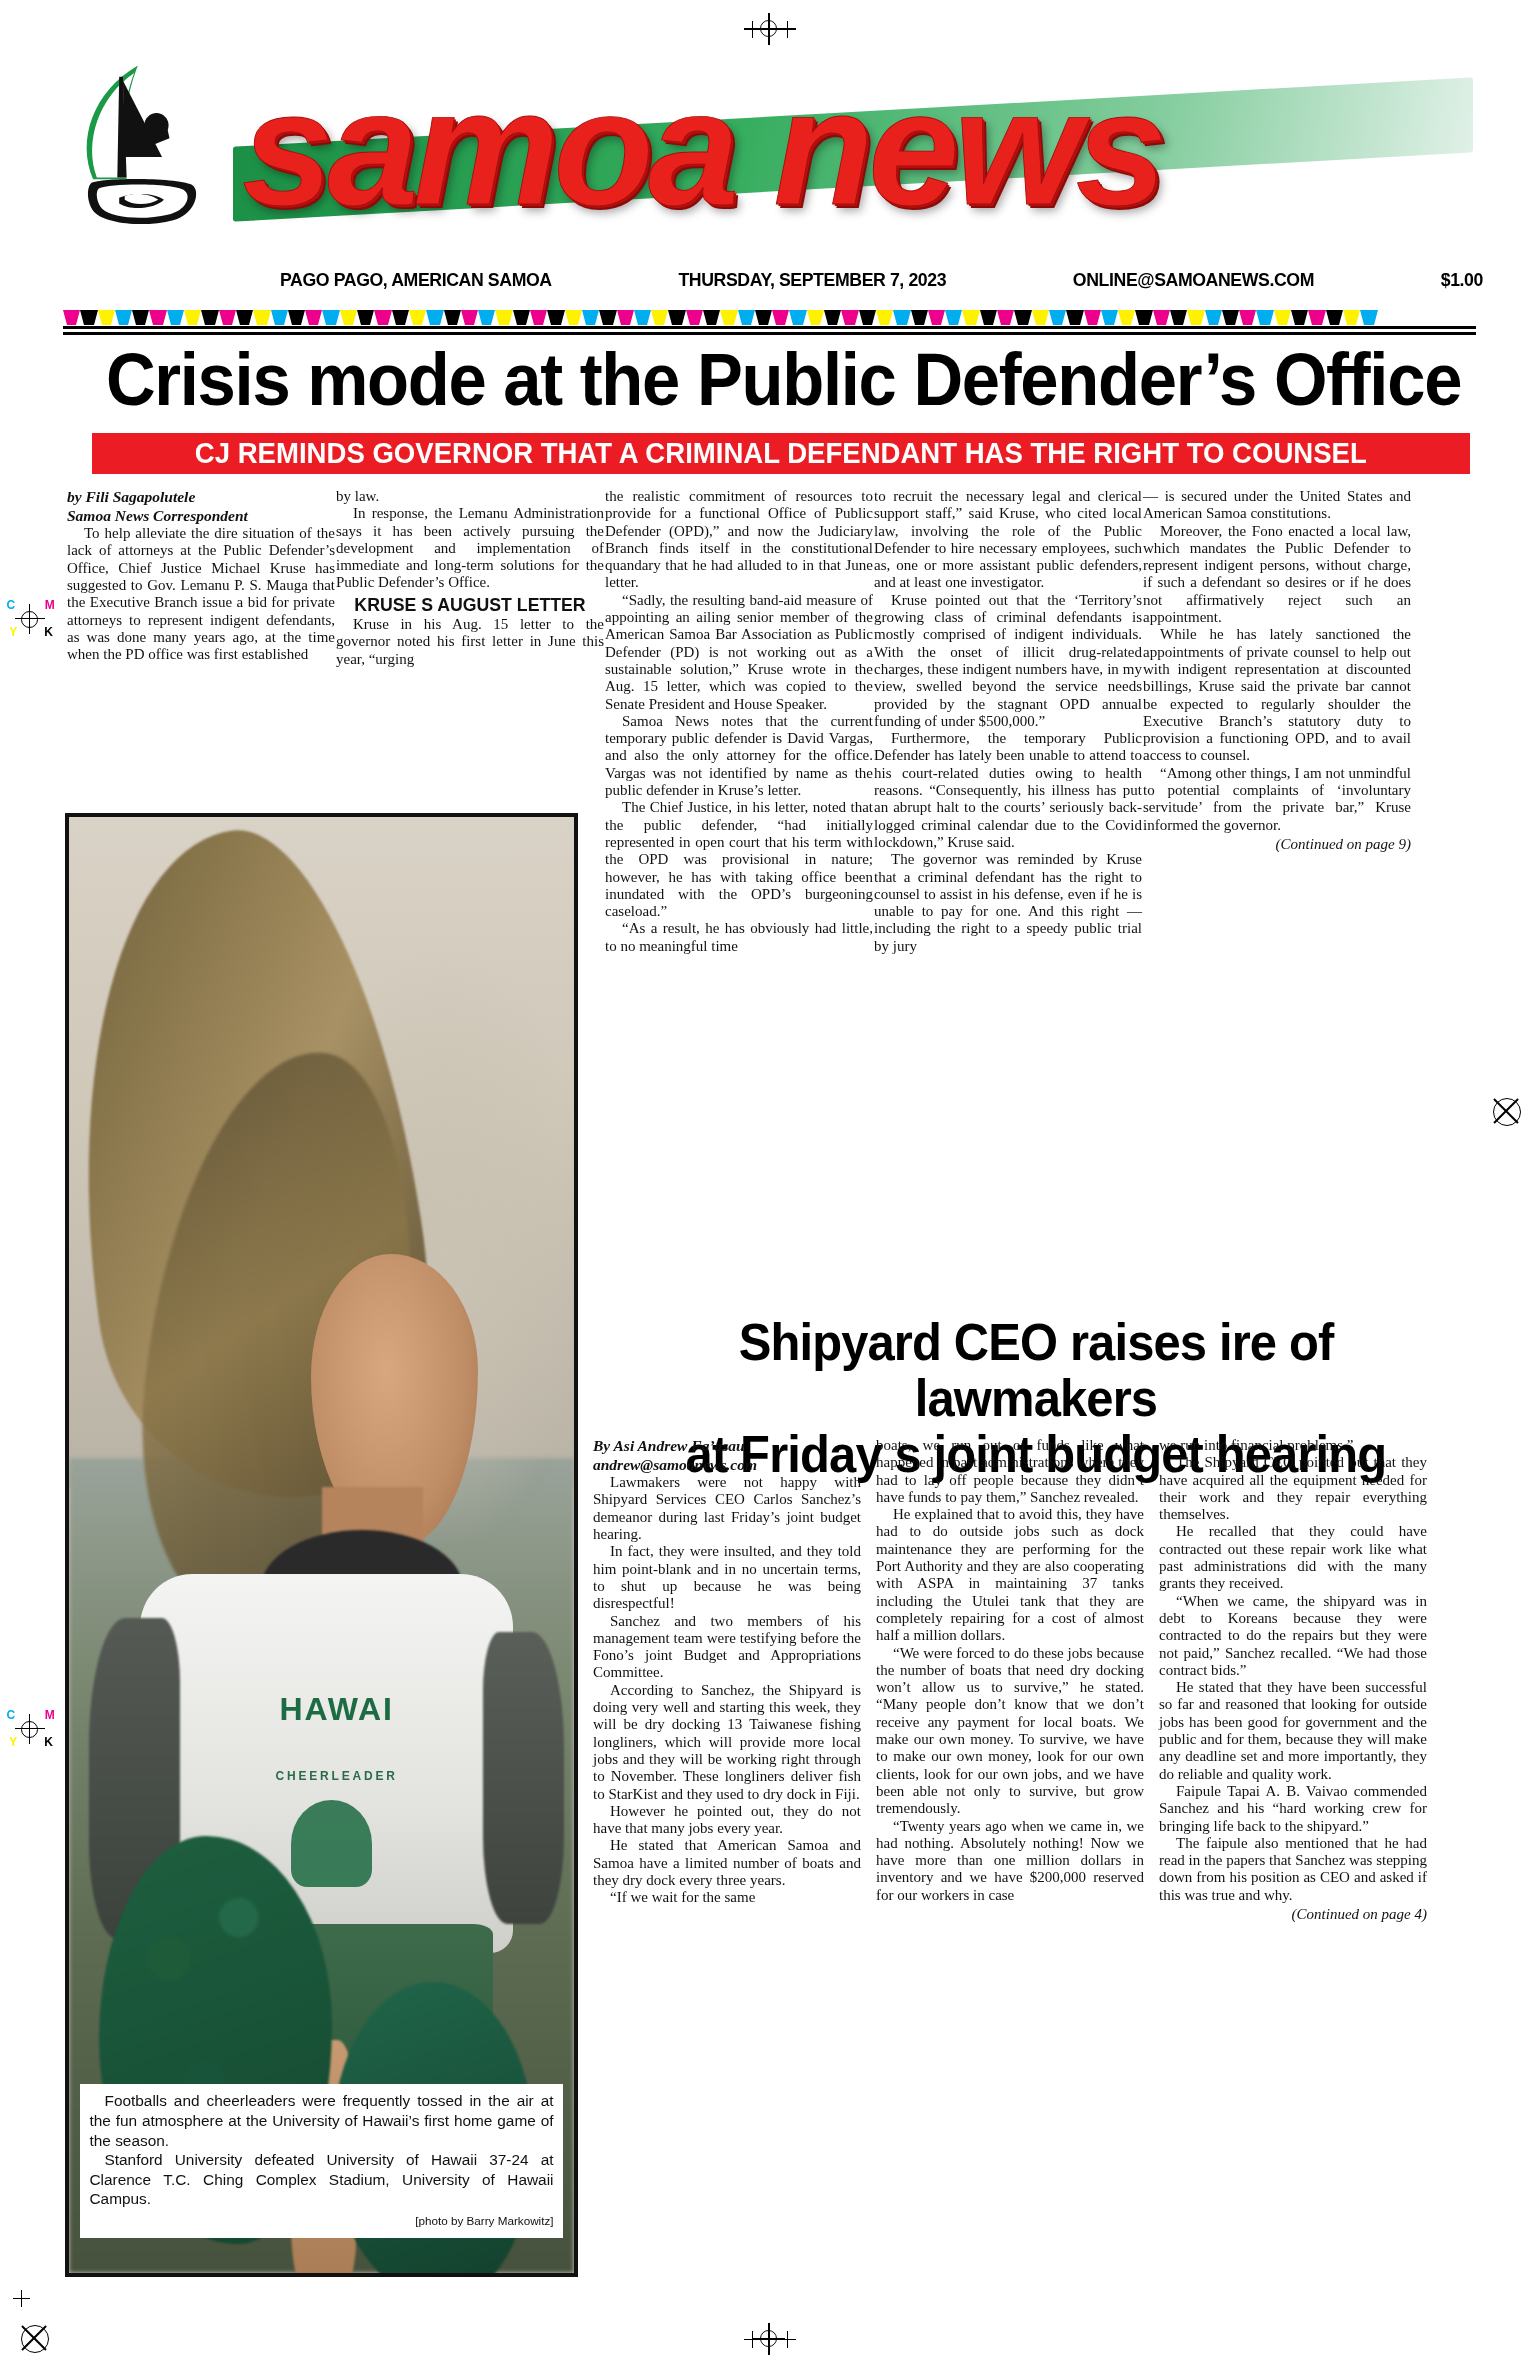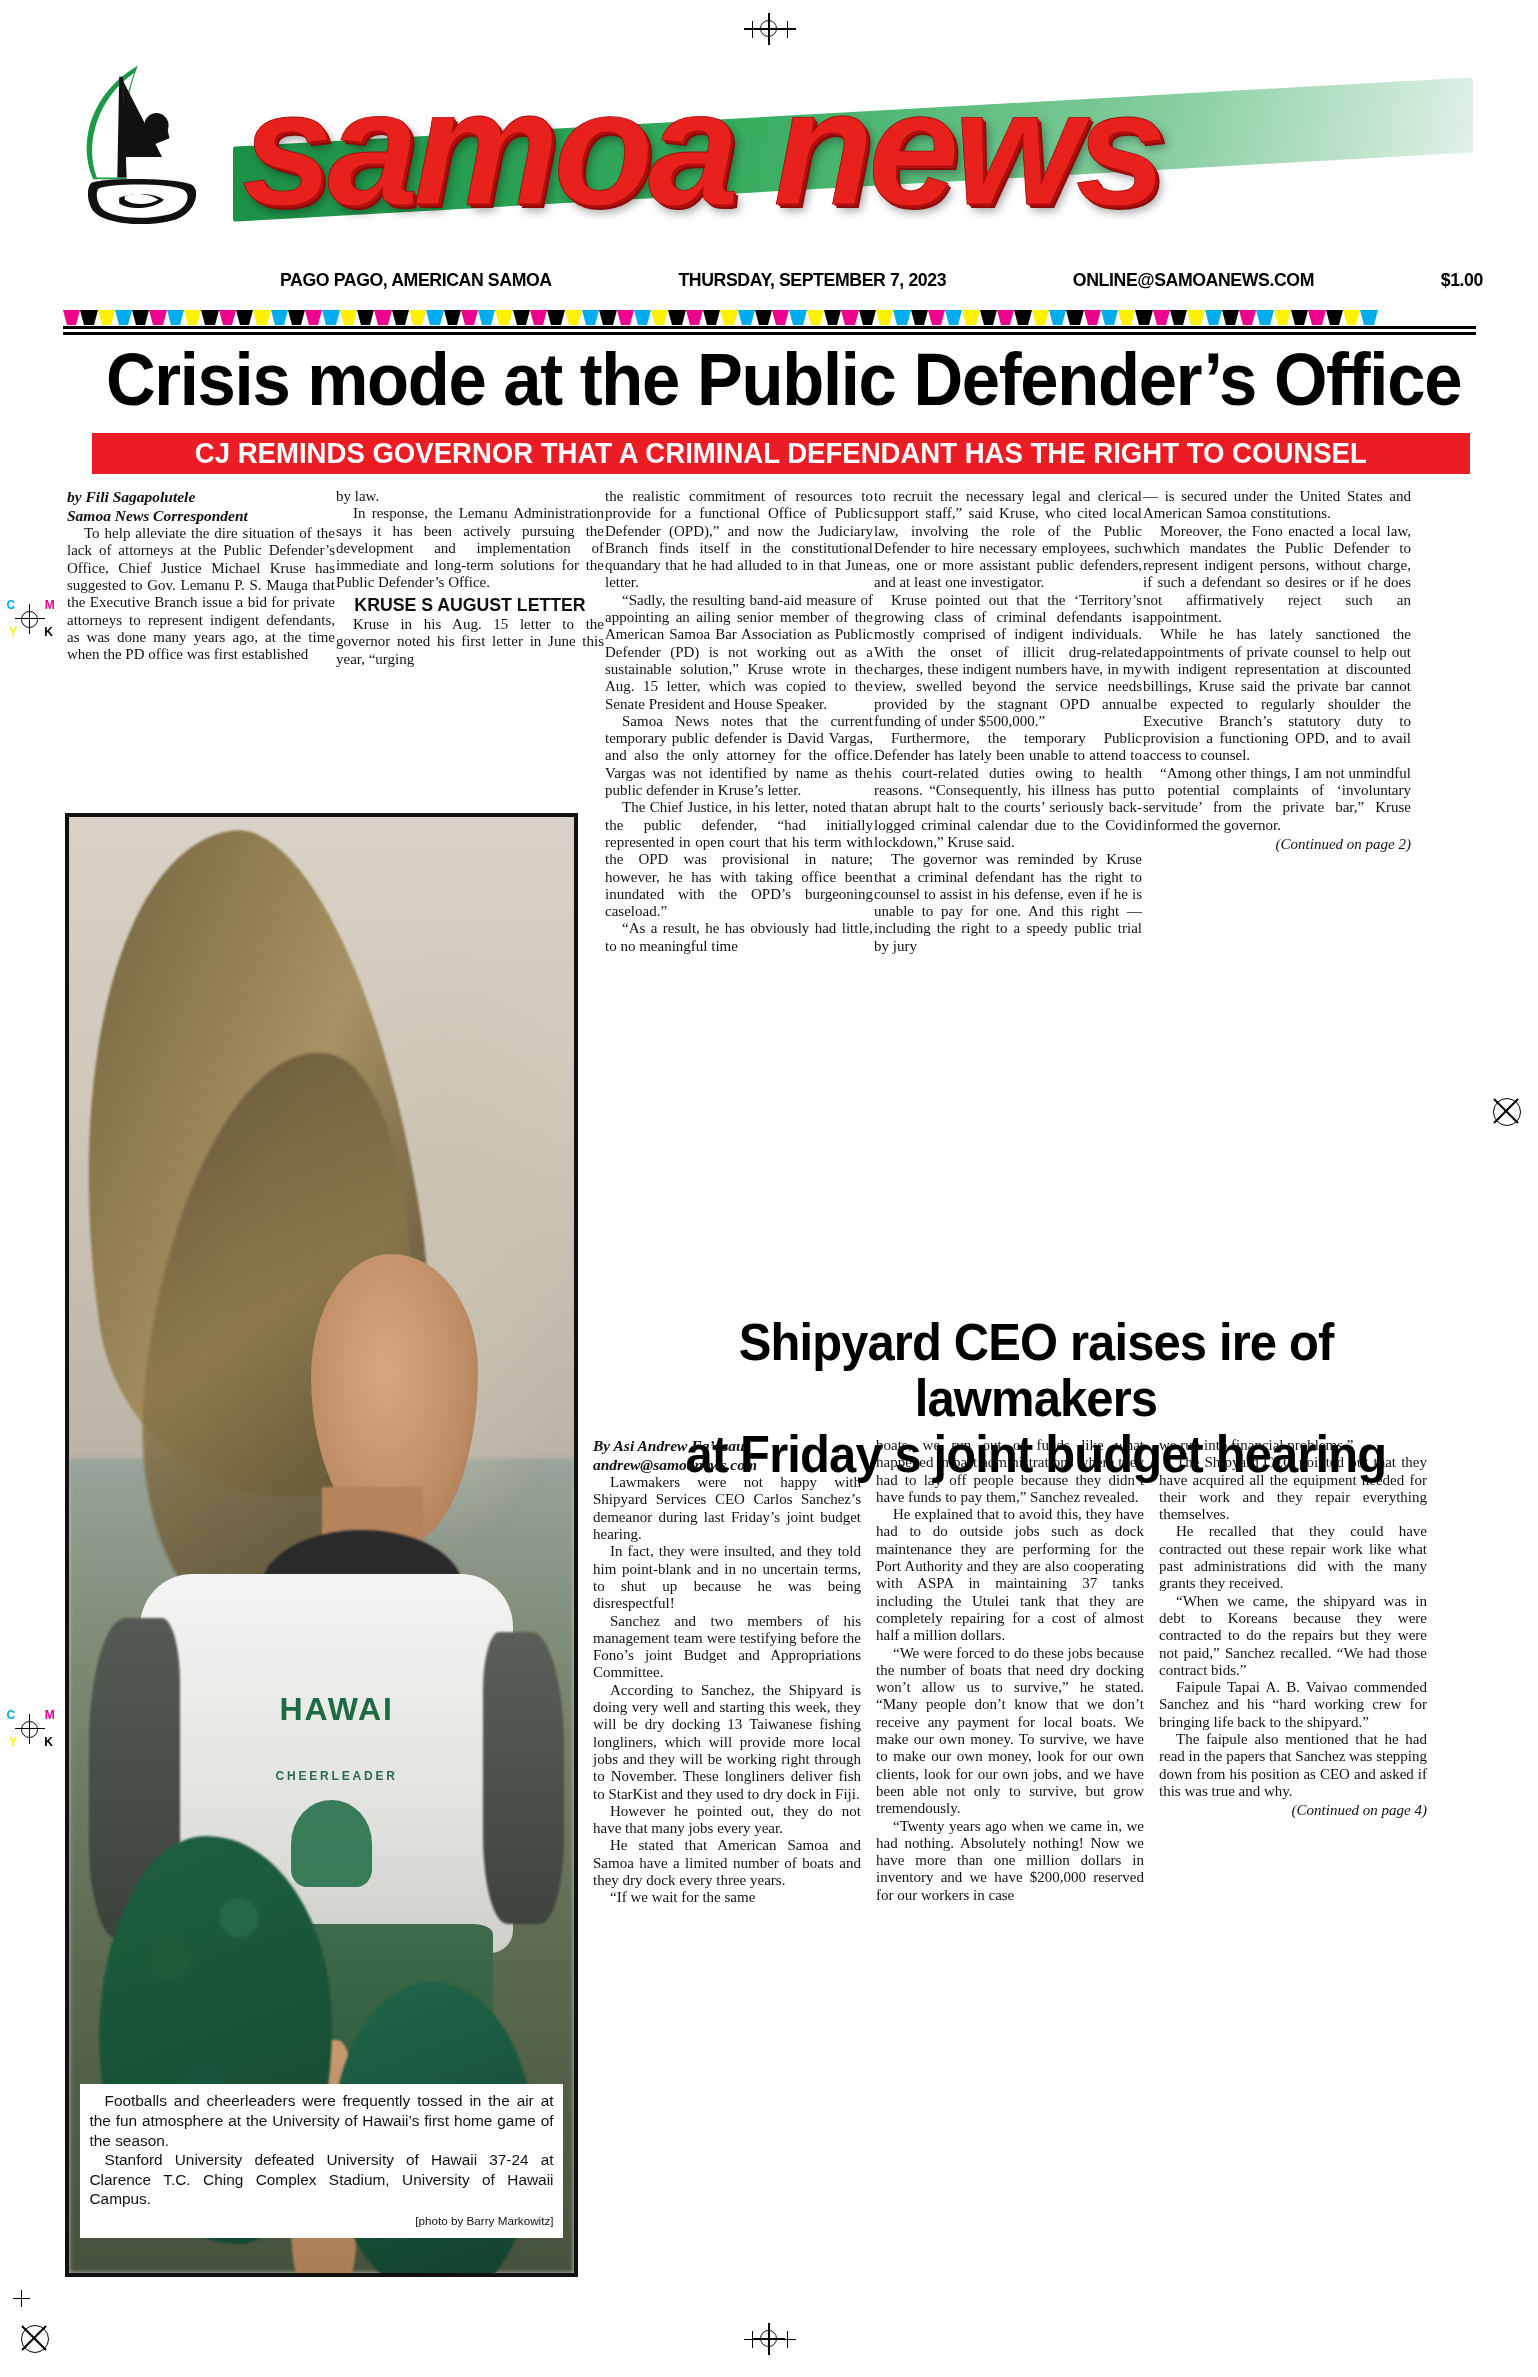--- a/index.html
+++ b/index.html
@@ -643,21 +643,21 @@
       <p>Kruse pointed out that the ‘Territory’s growing class of criminal defendants is mostly comprised of indigent individuals. With the onset of illicit drug-related charges, these indigent numbers have, in my view, swelled beyond the service needs provided by the stagnant OPD annual funding of under $500,000.”</p>
       <p>Furthermore, the temporary Public Defender has lately been unable to attend to his court-related duties owing to health reasons. “Consequently, his illness has put an abrupt halt to the courts’ seriously back-logged criminal calendar due to the Covid lockdown,” Kruse said.</p>
       <p>The governor was reminded by Kruse that a criminal defendant has the right to counsel to assist in his defense, even if he is unable to pay for one. And this right — including the right to a speedy public trial by jury</p>
     </div>
 
     <div class="col">
       <p style="text-indent:0">— is secured under the United States and American Samoa constitutions.</p>
       <p>Moreover, the Fono enacted a local law, which mandates the Public Defender to represent indigent persons, without charge, if such a defendant so desires or if he does not affirmatively reject such an appointment.</p>
       <p>While he has lately sanctioned the appointments of private counsel to help out with indigent representation at discounted billings, Kruse said the private bar cannot be expected to regularly shoulder the Executive Branch’s statutory duty to provision a functioning OPD, and to avail access to counsel.</p>
       <p>“Among other things, I am not unmindful to potential complaints of ‘involuntary servitude’ from the private bar,” Kruse informed the governor.</p>
-      <p class="cont">(Continued on page 2)</p>
+      <p class="cont">(Continued on page 9)</p>
     </div>
   </div>
 
   <div class="photo-block">
     <div class="photo-sky"></div>
     <div class="photo-field"></div>
     <div class="photo-blurR"></div>
     <div class="hair"></div>
     <div class="hair2"></div>
     <div class="face"></div>
@@ -704,20 +704,21 @@
       <p>He explained that to avoid this, they have had to do outside jobs such as dock maintenance they are performing for the Port Authority and they are also cooperating with ASPA in maintaining 37 tanks including the Utulei tank that they are completely repairing for a cost of almost half a million dollars.</p>
       <p>“We were forced to do these jobs because the number of boats that need dry docking won’t allow us to survive,” he stated. “Many people don’t know that we don’t receive any payment for local boats. We make our own money. To survive, we have to make our own money, look for our own clients, look for our own jobs, and we have been able not only to survive, but grow tremendously.</p>
       <p>“Twenty years ago when we came in, we had nothing. Absolutely nothing! Now we have more than one million dollars in inventory and we have $200,000 reserved for our workers in case</p>
     </div>
 
     <div class="col">
       <p style="text-indent:0">we run into financial problems.”</p>
       <p>The Shipyard CEO pointed out that they have acquired all the equipment needed for their work and they repair everything themselves.</p>
       <p>He recalled that they could have contracted out these repair work like what past administrations did with the many grants they received.</p>
       <p>“When we came, the shipyard was in debt to Koreans because they were contracted to do the repairs but they were not paid,” Sanchez recalled. “We had those contract bids.”</p>
+      <p>He stated that they have been successful so far and reasoned that looking for outside jobs has been good for government and the public and for them, because they will make any deadline set and more importantly, they do reliable and quality work.</p>
       <p>Faipule Tapai A. B. Vaivao commended Sanchez and his “hard working crew for bringing life back to the shipyard.”</p>
       <p>The faipule also mentioned that he had read in the papers that Sanchez was stepping down from his position as CEO and asked if this was true and why.</p>
       <p class="cont">(Continued on page 4)</p>
     </div>
   </div>
 
 </div>
 
 
 </body></html>

